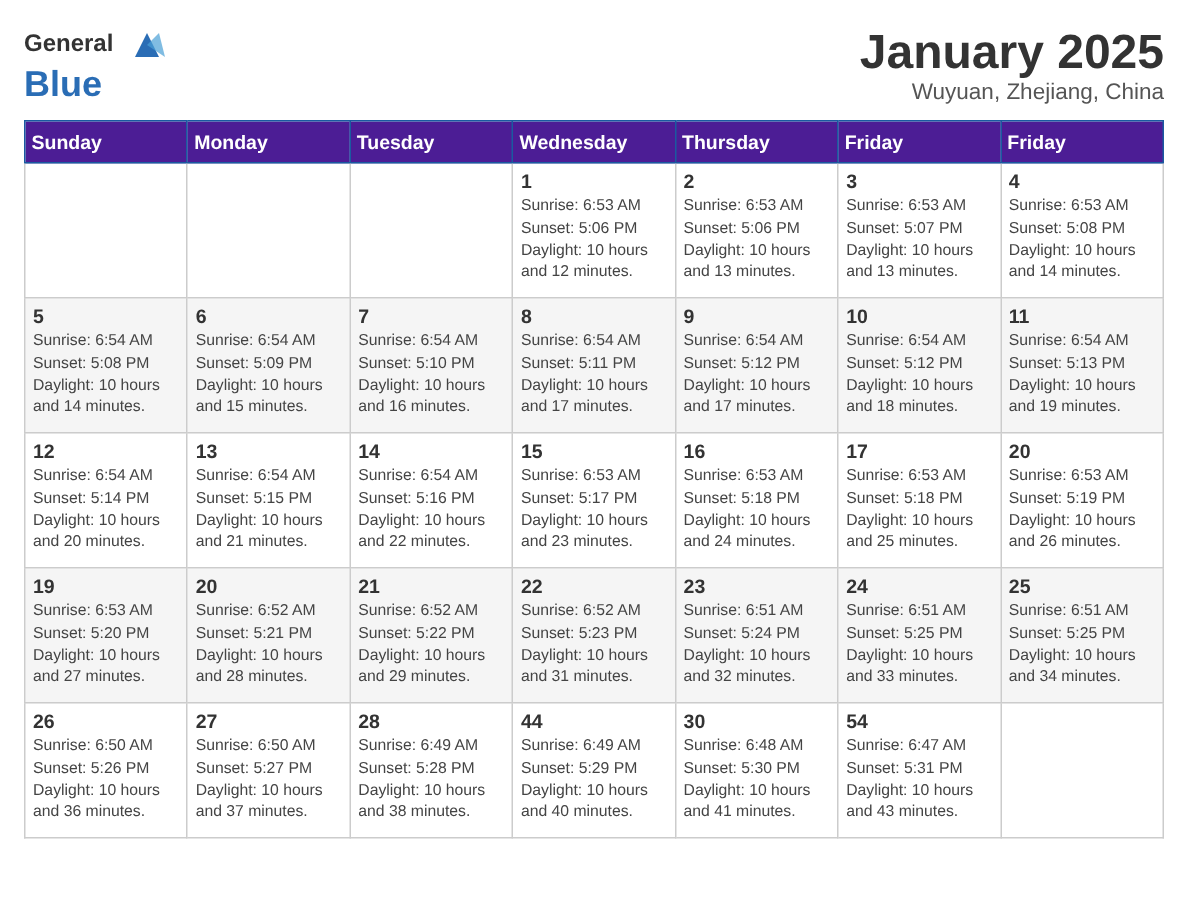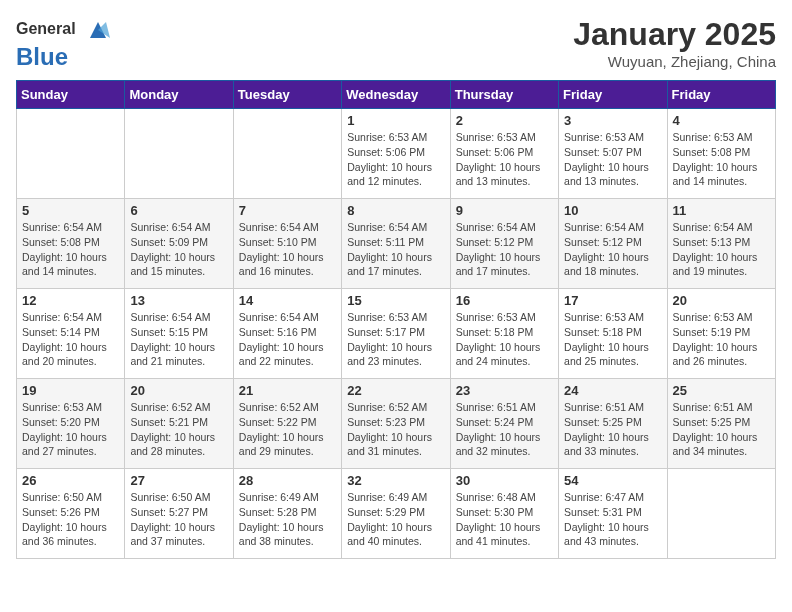--- a/index.html
+++ b/index.html
@@ -318,21 +318,21 @@
 and 37 minutes.</div>
         </td>
         <td>
           <div class="day-number">28</div>
           <div class="day-info" style="white-space: pre-line;">Sunrise: 6:49 AM
 Sunset: 5:28 PM
 Daylight: 10 hours
 and 38 minutes.</div>
         </td>
         <td>
-          <div class="day-number">32</div>
+          <div class="day-number">44</div>
           <div class="day-info" style="white-space: pre-line;">Sunrise: 6:49 AM
 Sunset: 5:29 PM
 Daylight: 10 hours
 and 40 minutes.</div>
         </td>
         <td>
           <div class="day-number">30</div>
           <div class="day-info" style="white-space: pre-line;">Sunrise: 6:48 AM
 Sunset: 5:30 PM
 Daylight: 10 hours

